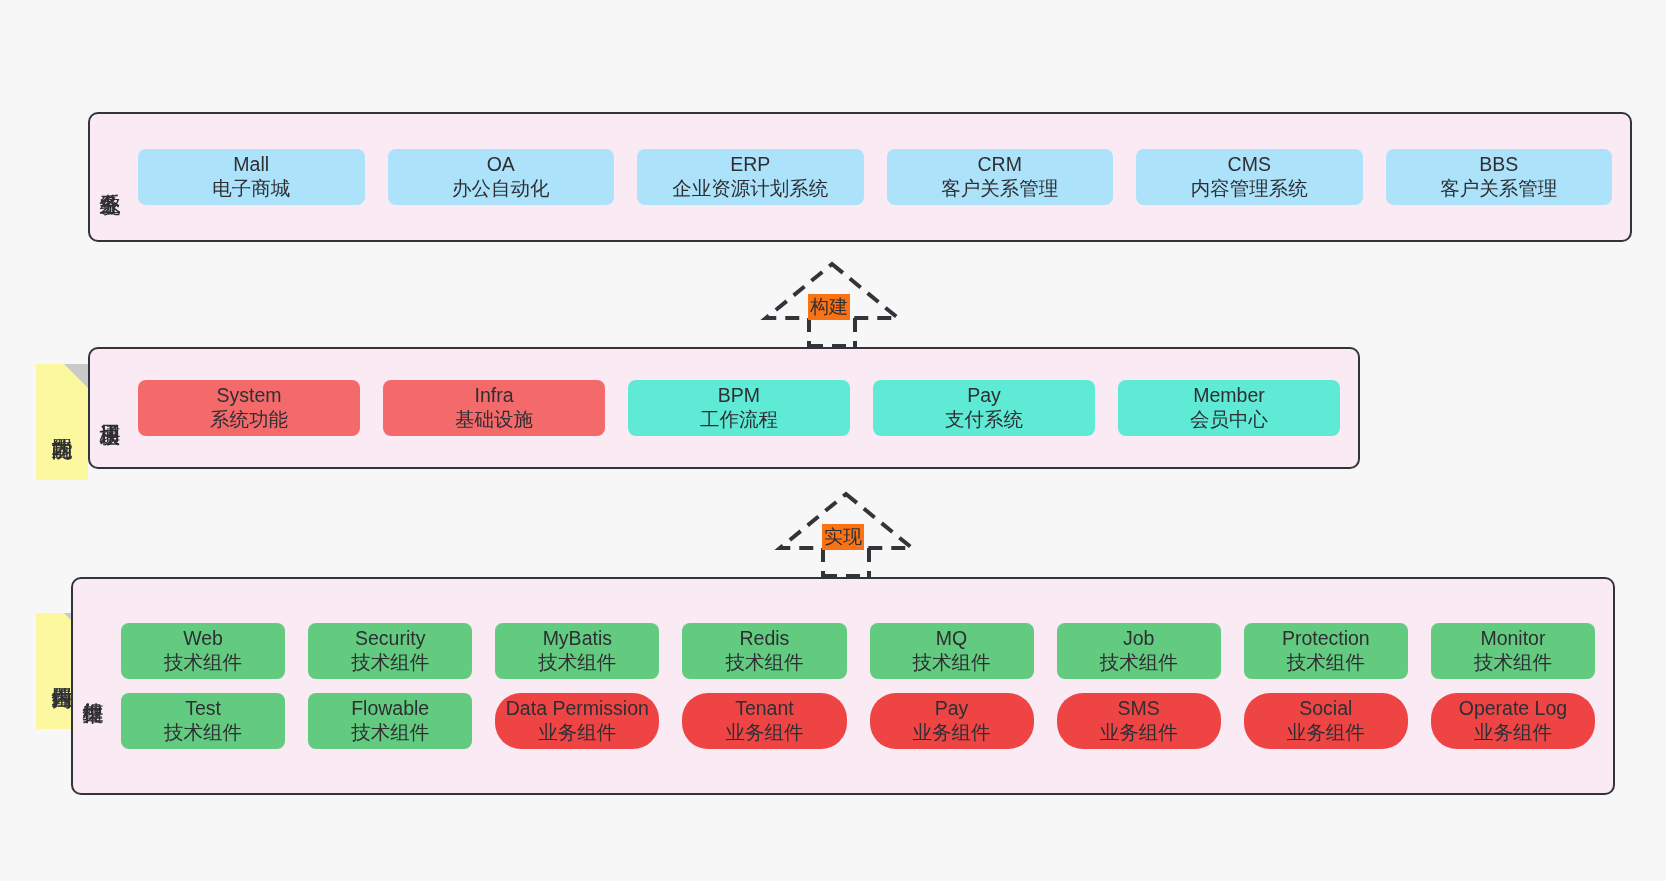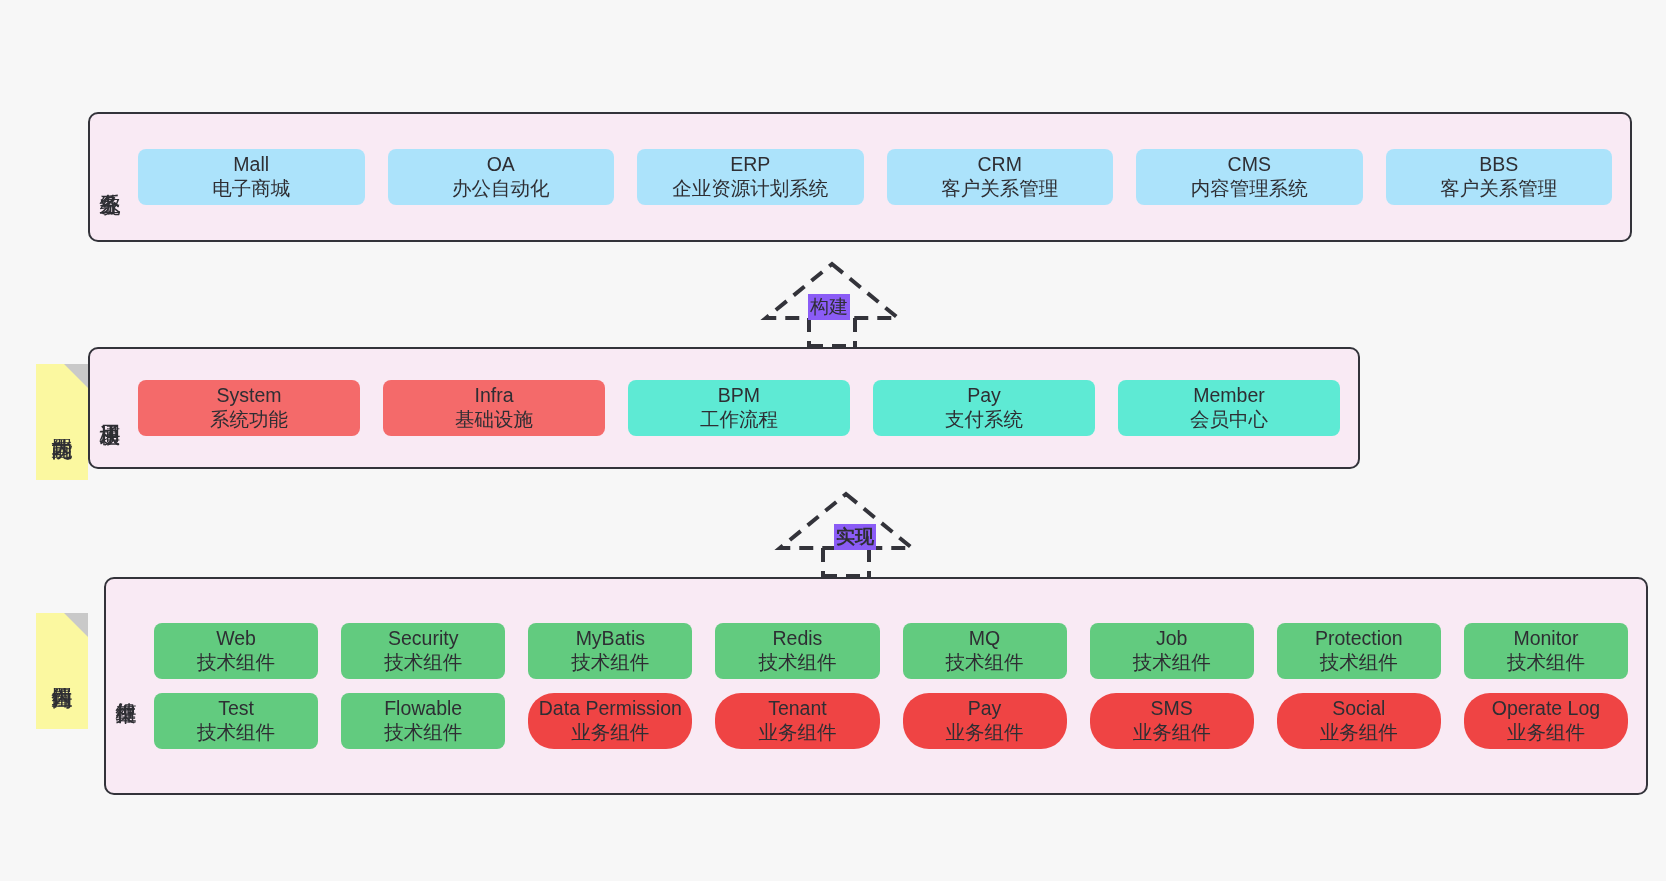--- a/index.html
+++ b/index.html
@@ -120,21 +120,21 @@
 
   
   .arrow {
     position: absolute;
   }
   .arrow svg { display: block; }
   .arrow .arrow-label {
     position: absolute;
     font-size: 19px;
     color: #2e2e33;
-    background: #8b5cf6;
+    background: #f97316;
     padding: 0 2px;
     white-space: nowrap;
   }
 </style>
 </head>
 <body>
 
 <div id="stage">
 
   <div class="layer" id="layer-0" style="left:88px; top:112px; width:1544px; height:130px;">
@@ -228,29 +228,29 @@
     </div>
   </div>
 
   <div class="arrow" id="arrow-implement" style="left:766px; top:488px; width:160px; height:90px;">
     <svg width="160" height="90" viewBox="0 0 160 90">
       <path d="M 80 6 L 146 60 L 14 60 Z" fill="#f7f7f7" stroke="#33333a" stroke-width="4" stroke-dasharray="14 9" stroke-linejoin="miter"></path>
       <path d="M 57 60 L 57 90" fill="none" stroke="#33333a" stroke-width="4" stroke-dasharray="14 9"></path>
       <path d="M 103 60 L 103 90" fill="none" stroke="#33333a" stroke-width="4" stroke-dasharray="14 9"></path>
       <path d="M 57 88 L 103 88" fill="none" stroke="#33333a" stroke-width="4" stroke-dasharray="14 9"></path>
     </svg>
-    <span class="arrow-label" style="left:68px; top:36px;font-weight:bold;">实现</span>
+    <span class="arrow-label" style="left:56px; top:36px;">实现</span>
   </div>
 
   <div class="tab" id="tab-2" style="left:36px; top:613px; width:52px; height:116px;">
     <span class="fold"></span>
     <span class="tab-label">内置组件</span>
   </div>
 
-  <div class="layer" id="layer-2" style="left:104px; top:577px; width:1544px; height:218px;">
+  <div class="layer" id="layer-2" style="left:71px; top:577px; width:1544px; height:218px;">
     <div class="layer-title">框架组件</div>
     <div class="layer-body">
 
       <div class="row">
         <div class="card c-green">
           <span class="t1">Web</span>
           <span class="t2">技术组件</span>
         </div>
         <div class="card c-green">
           <span class="t1">Security</span>

